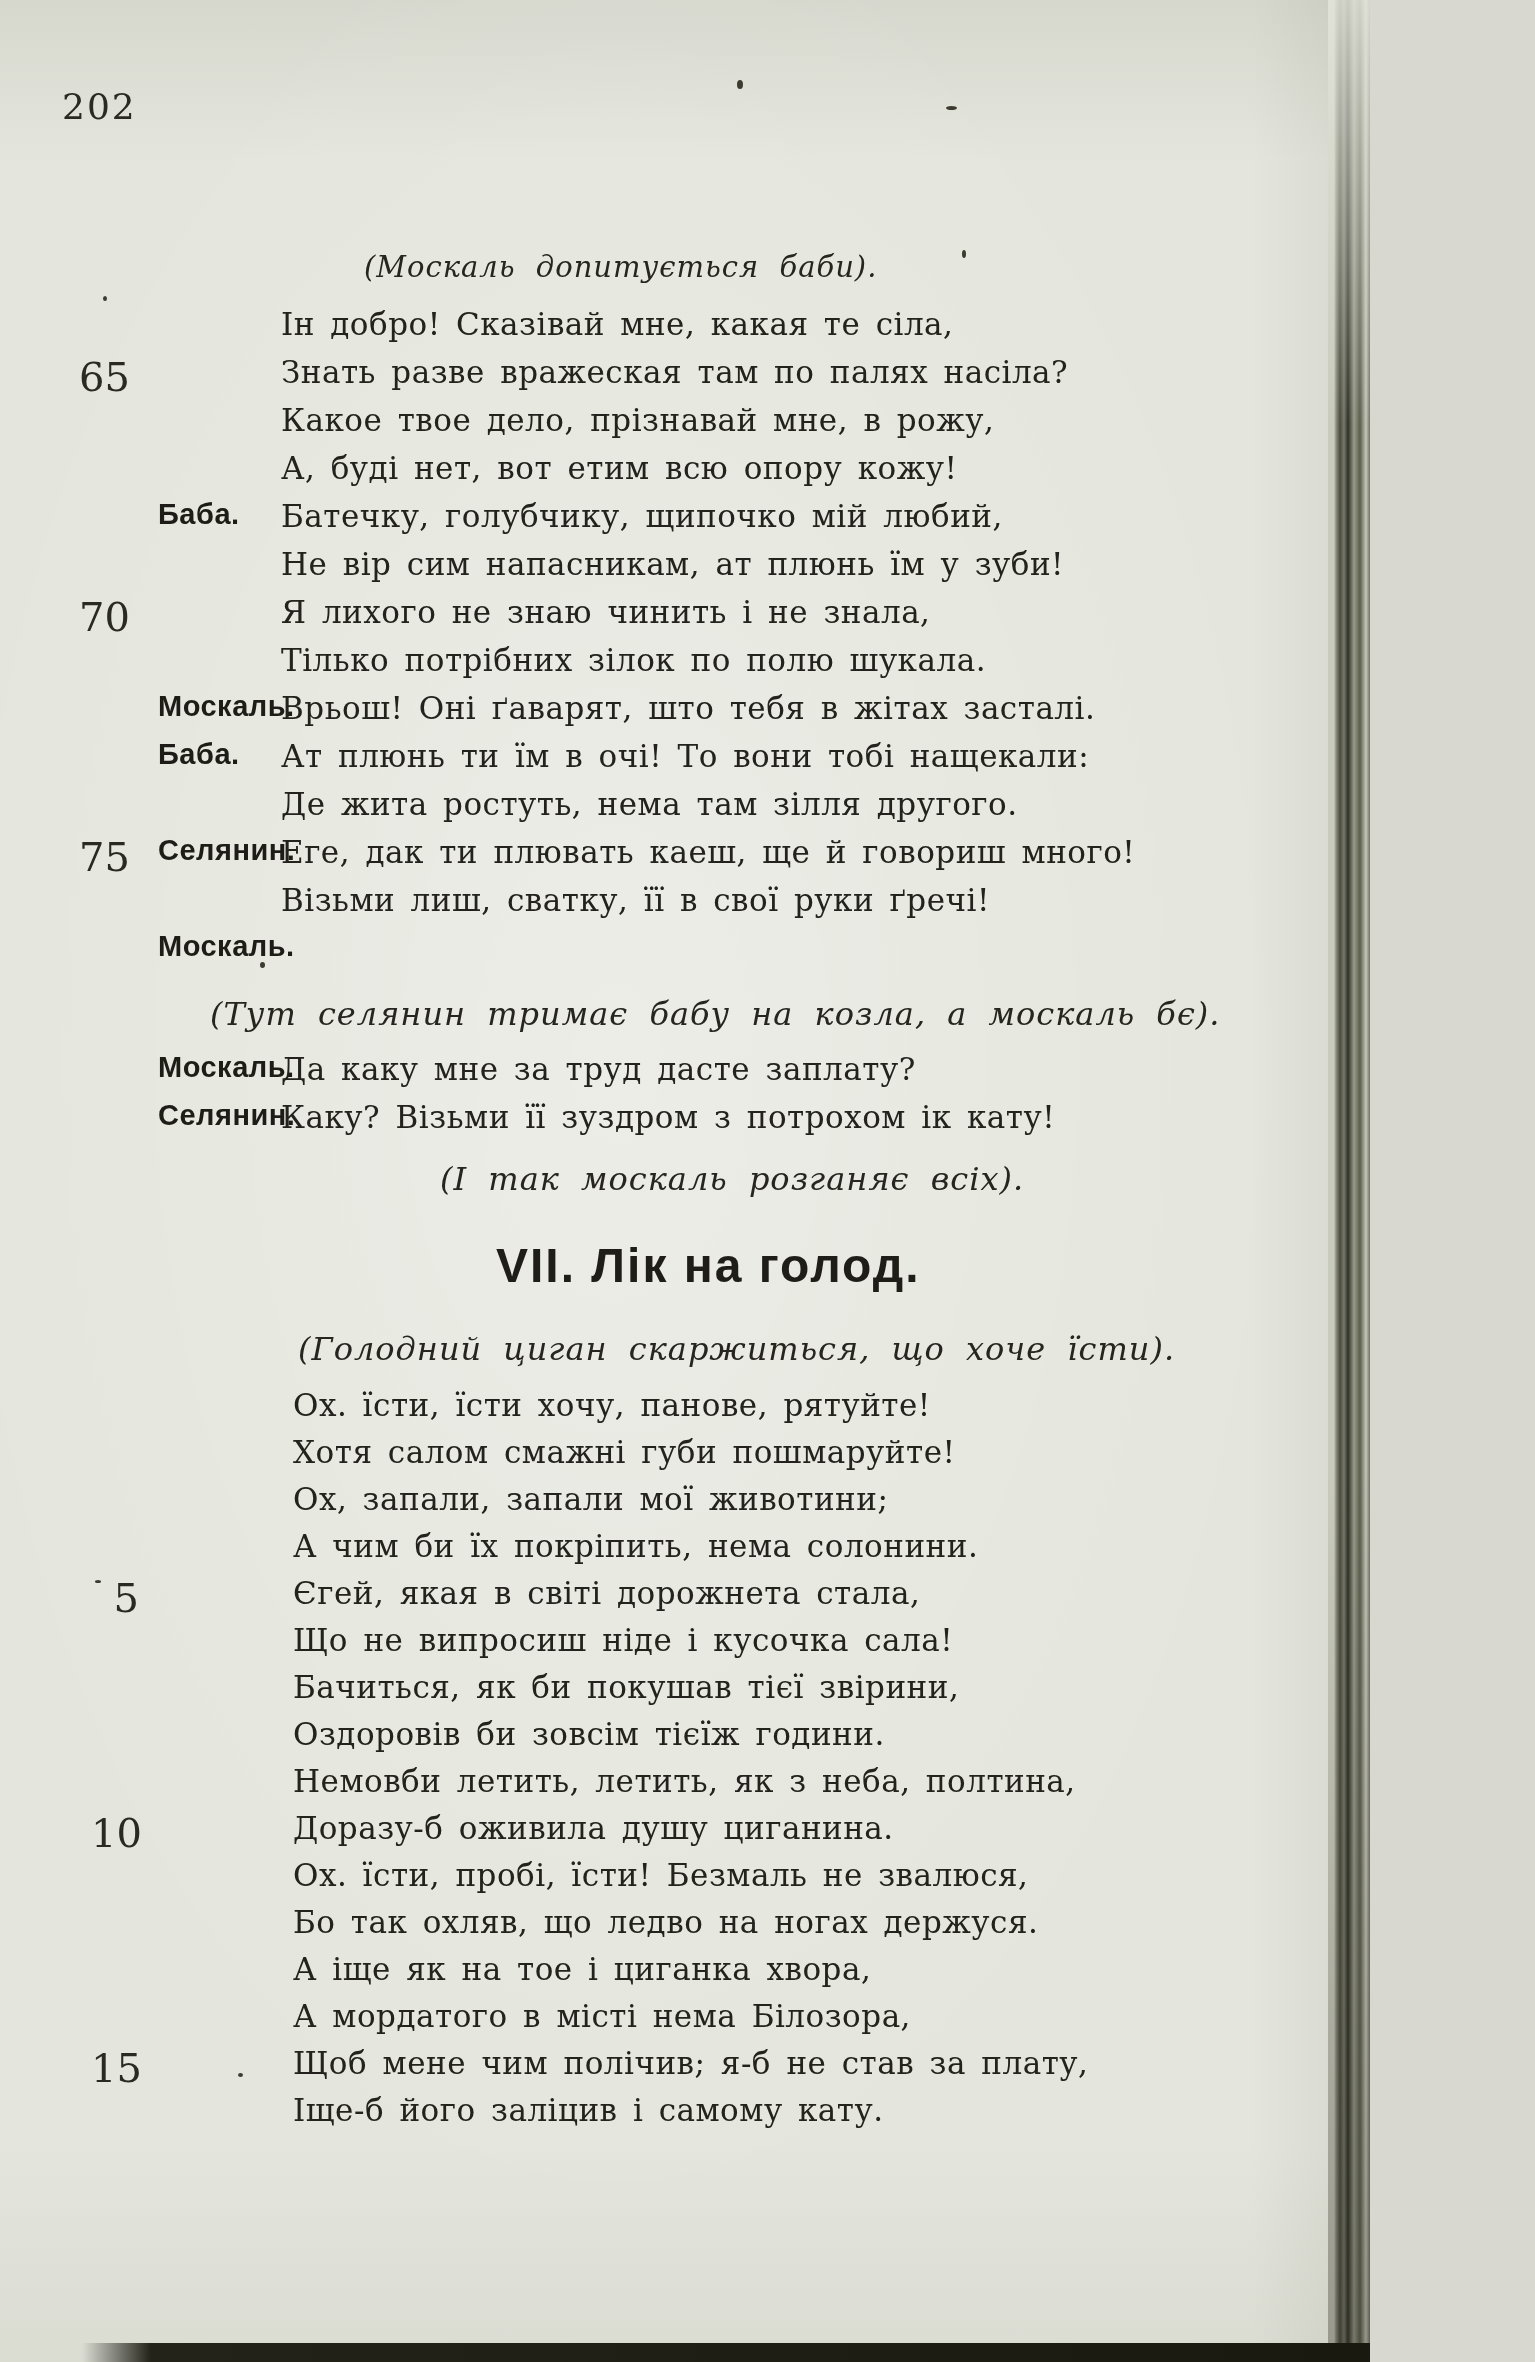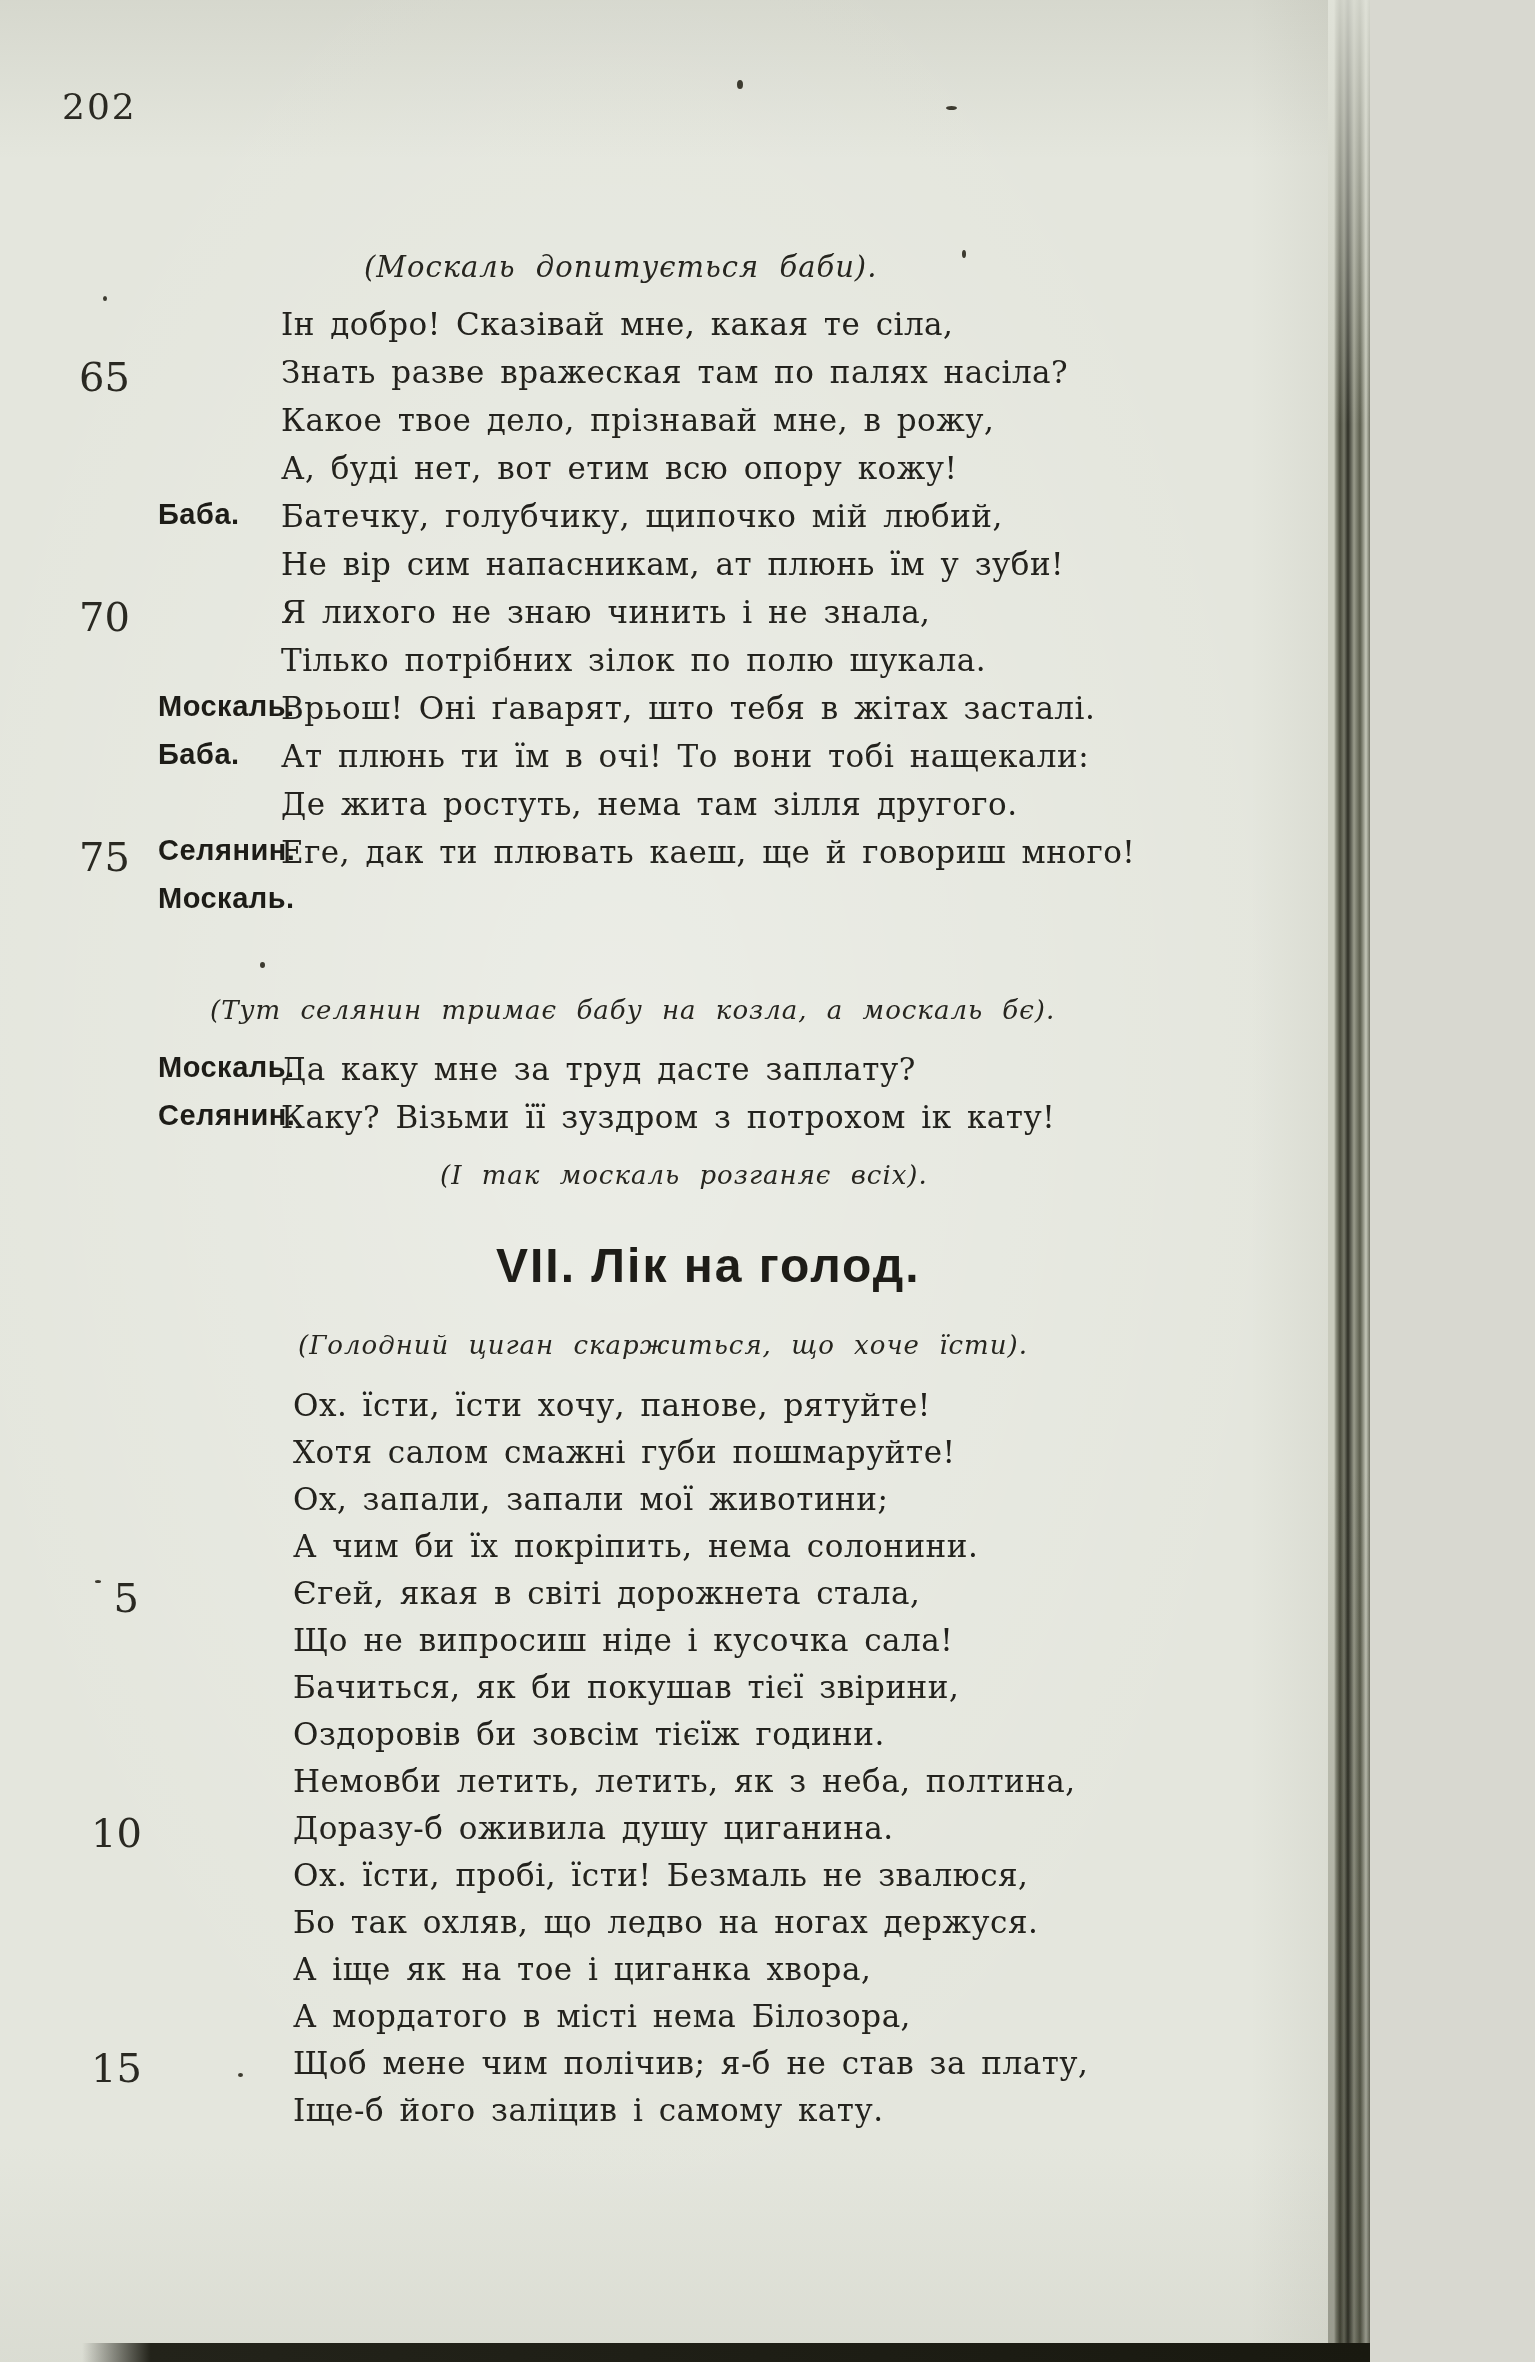--- a/index.html
+++ b/index.html
@@ -7,21 +7,21 @@
     position:relative;width:1370px;height:2362px;overflow:hidden;
     background-color:#e4e6dd;
     background-image:
       radial-gradient(ellipse at 45% 45%, rgba(255,255,255,0.28), rgba(0,0,0,0) 65%),
       linear-gradient(180deg, rgba(90,90,70,0.10), rgba(0,0,0,0) 160px),
       linear-gradient(0deg, rgba(90,90,70,0.07), rgba(0,0,0,0) 220px),
       linear-gradient(270deg, rgba(80,80,60,0.10), rgba(0,0,0,0) 120px);
     font-family:"DejaVu Serif", serif;color:#23221d;
   }
   .pgnum{position:absolute;left:62px;top:86px;font-size:36px;letter-spacing:2px;color:#2a2922;}
-  .sdir{position:absolute;font-style:italic;font-size:26px;letter-spacing:1px;word-spacing:10px;color:#26251f;white-space:nowrap;}
+  .sdir{position:absolute;font-style:italic;font-size:32px;letter-spacing:1px;word-spacing:10px;color:#26251f;white-space:nowrap;}
   #dir1{top:250px;left:364px;font-size:29px;}
   #dirmid{top:995px;left:210px;}
   #dirclose{top:1160px;left:440px;}
   #dir2{top:1330px;left:298px;}
   .head{position:absolute;top:1238px;left:496px;font-family:"Liberation Sans",sans-serif;
     font-weight:700;font-size:48px;letter-spacing:2px;color:#1e1d18;white-space:nowrap;}
   .block{position:absolute;left:0;right:0;}
   #dlg1{top:306px;} #dlg2{top:1051px;} #poem{top:1387px;padding-left:12px;}
   .drow{position:relative;height:48px;}
   .prow{position:relative;height:47px;}
@@ -106,20 +106,25 @@
       <span class="spk"></span>
       <span class="vtx">Де жита ростуть, нема там зілля другого.</span>
     </div>
     <div class="drow">
       <span class="num">75</span>
       <span class="spk">Селянин.</span>
       <span class="vtx">Еге, дак ти плювать каеш, ще й говориш много!</span>
     </div>
     <div class="drow">
       <span class="num"></span>
+      <span class="spk"></span>
+      <span class="vtx">Візьми лиш, сватку, її в свої руки ґречі!</span>
+    </div>
+    <div class="drow">
+      <span class="num"></span>
       <span class="spk">Москаль.</span>
     </div>
   </div>
 
   <div class="sdir" id="dirmid">(Тут селянин тримає бабу на козла, а москаль бє).</div>
 
   <div class="block" id="dlg2">
     <div class="drow">
       <span class="num"></span>
       <span class="spk">Москаль.</span>

